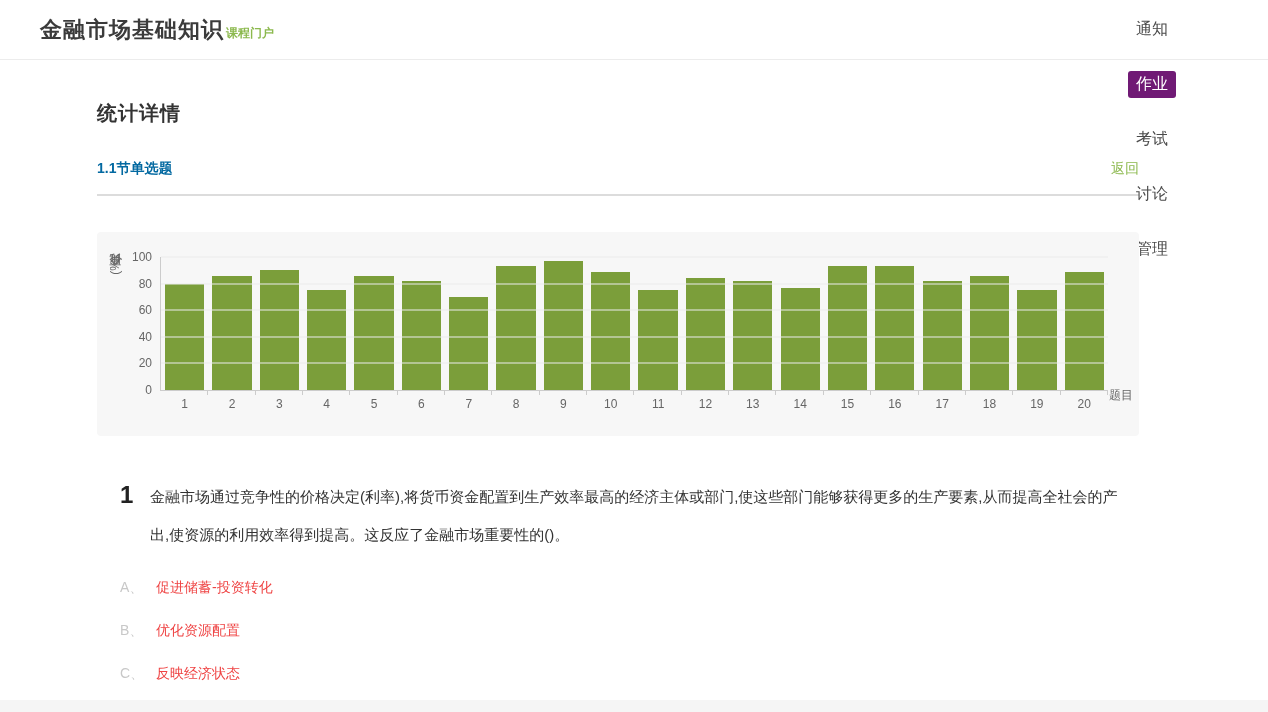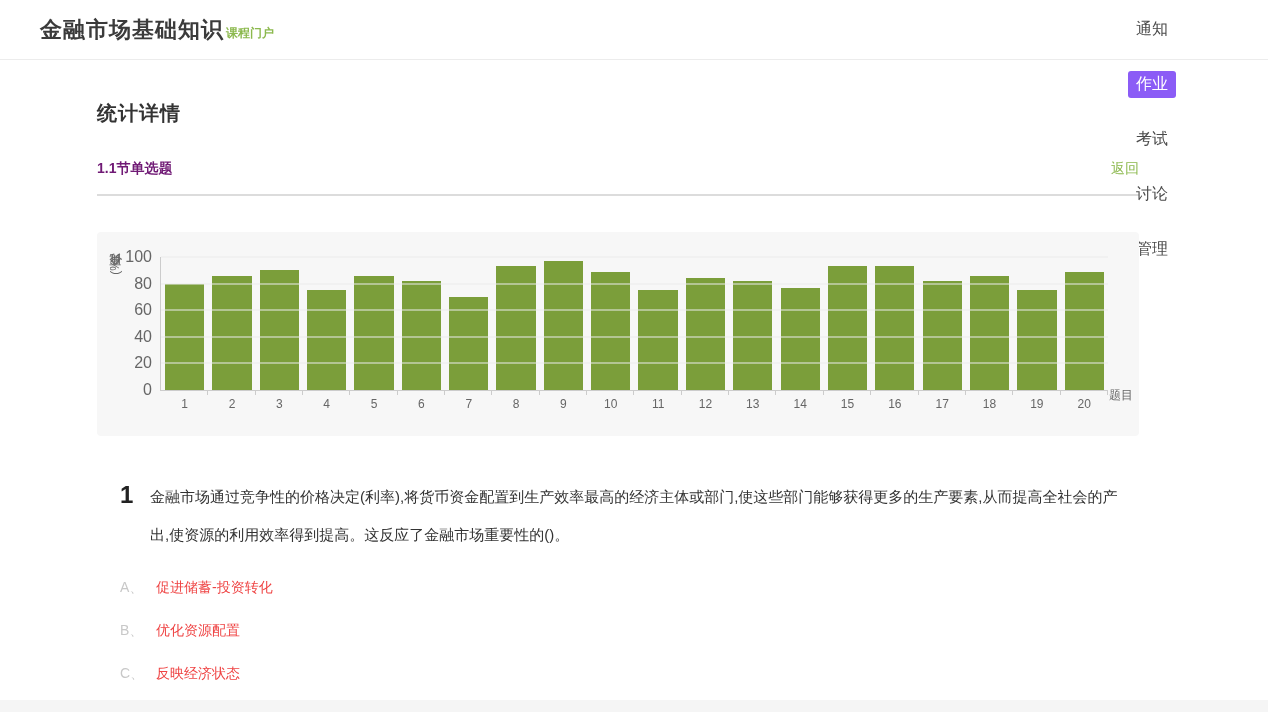--- a/index.html
+++ b/index.html
@@ -23,21 +23,21 @@
   .brand { display:flex; align-items:baseline; cursor:default; }
   .brand-title { font-size:22px; font-weight:600; color:#3b3b3b; letter-spacing:1px; }
   .brand-portal { font-size:12px; font-weight:600; margin-left:2px; }
   .nav { margin-left:auto; display:flex; align-items:center; gap:28px; font-size:16px; color:#4a4a4a;flex-direction:column; }
   .nav-item { cursor:pointer; white-space:nowrap; padding:3px 0; }
   .nav-item.active { color:#fff; padding:3px 8px; border-radius:3px; }
   
   .content { margin-left:97px; width:1042px; }
   .page-title { margin-top:40px; font-size:20px; font-weight:bold; color:#333; letter-spacing:1px; }
   .section-row { margin-top:33px; display:flex; justify-content:space-between; align-items:center; }
-  .section-title { font-size:14px; font-weight:bold; color:#701a75; }
+  .section-title { font-size:14px; font-weight:bold; color:#0369a1; }
   .back-link { font-size:14px; cursor:pointer; }
   .divider { margin-top:16px; border-top:2px solid #dcdcdc; }
   
   .chart-panel {
     margin-top:36px;
     height:204px;
     background:#f7f7f7;
     border-radius:4px;
     position:relative;
   }
@@ -47,21 +47,21 @@
     font-size:12px; color:#666;
   }
   .chart-plot {
     position:absolute; left:63px; right:31px; top:25px; bottom:45px;
     border-left:1px solid #ccc;
     border-bottom:1px solid #ccc;
   }
   .gridline { position:absolute; left:0; right:0; height:1px; background:#ececec; transform:translateY(50%); }
   .ytick {
     position:absolute; left:-9px; transform:translate(-100%,50%);
-    font-size:16px; color:#666; line-height:1;
+    font-size:12px; color:#666; line-height:1;
   }
   .bars { position:absolute; left:0; right:0; top:0; bottom:0; display:flex; align-items:flex-end; }
   .slot { flex:1; height:100%; position:relative; display:flex; align-items:flex-end; justify-content:center; }
   .slot::after { content:""; position:absolute; right:0; bottom:-5px; width:1px; height:4px; background:#ccc; }
   .bar { width:83%; border-radius:0; }
   .xnum {
     position:absolute; top:calc(100% + 8px); left:50%; transform:translateX(-50%);
     font-size:12px; color:#666; line-height:1;
   }
   .x-axis-name { position:absolute; right:6px; bottom:32px; font-size:12px; color:#666; }
@@ -82,21 +82,21 @@
   <div class="brand">
     <span class="brand-title">金融市场基础知识</span>
     <span class="brand-portal" style="color: rgb(140, 185, 78);">课程门户</span>
   </div>
   <div class="nav">
       <a class="nav-item">首页</a>
       <a class="nav-item">活动</a>
       <a class="nav-item">统计</a>
       <a class="nav-item">资料</a>
       <a class="nav-item">通知</a>
-      <a class="nav-item active" style="background: #8b5cf6;">作业</a>
+      <a class="nav-item active" style="background: #701a75;">作业</a>
       <a class="nav-item">考试</a>
       <a class="nav-item">讨论</a>
       <a class="nav-item">管理</a>
     </div>
 </div>
 
 <div class="content">
   <div class="page-title">统计详情</div>
 
   <div class="section-row">

